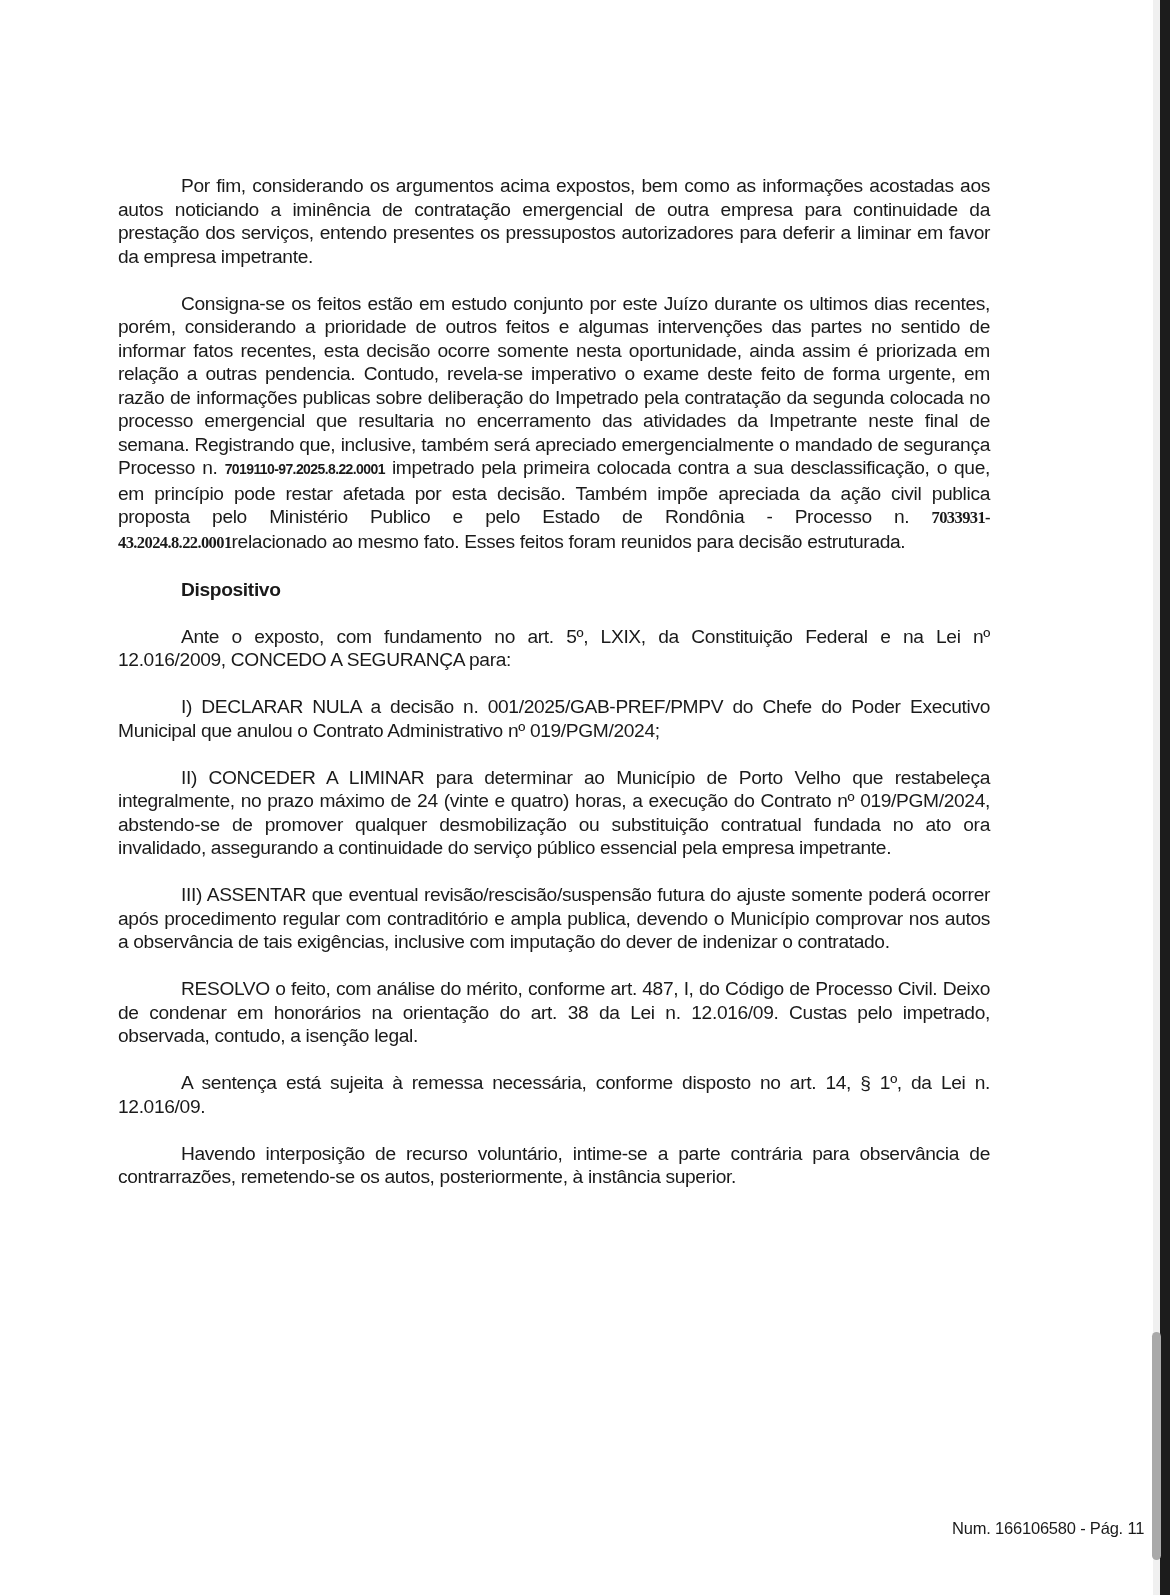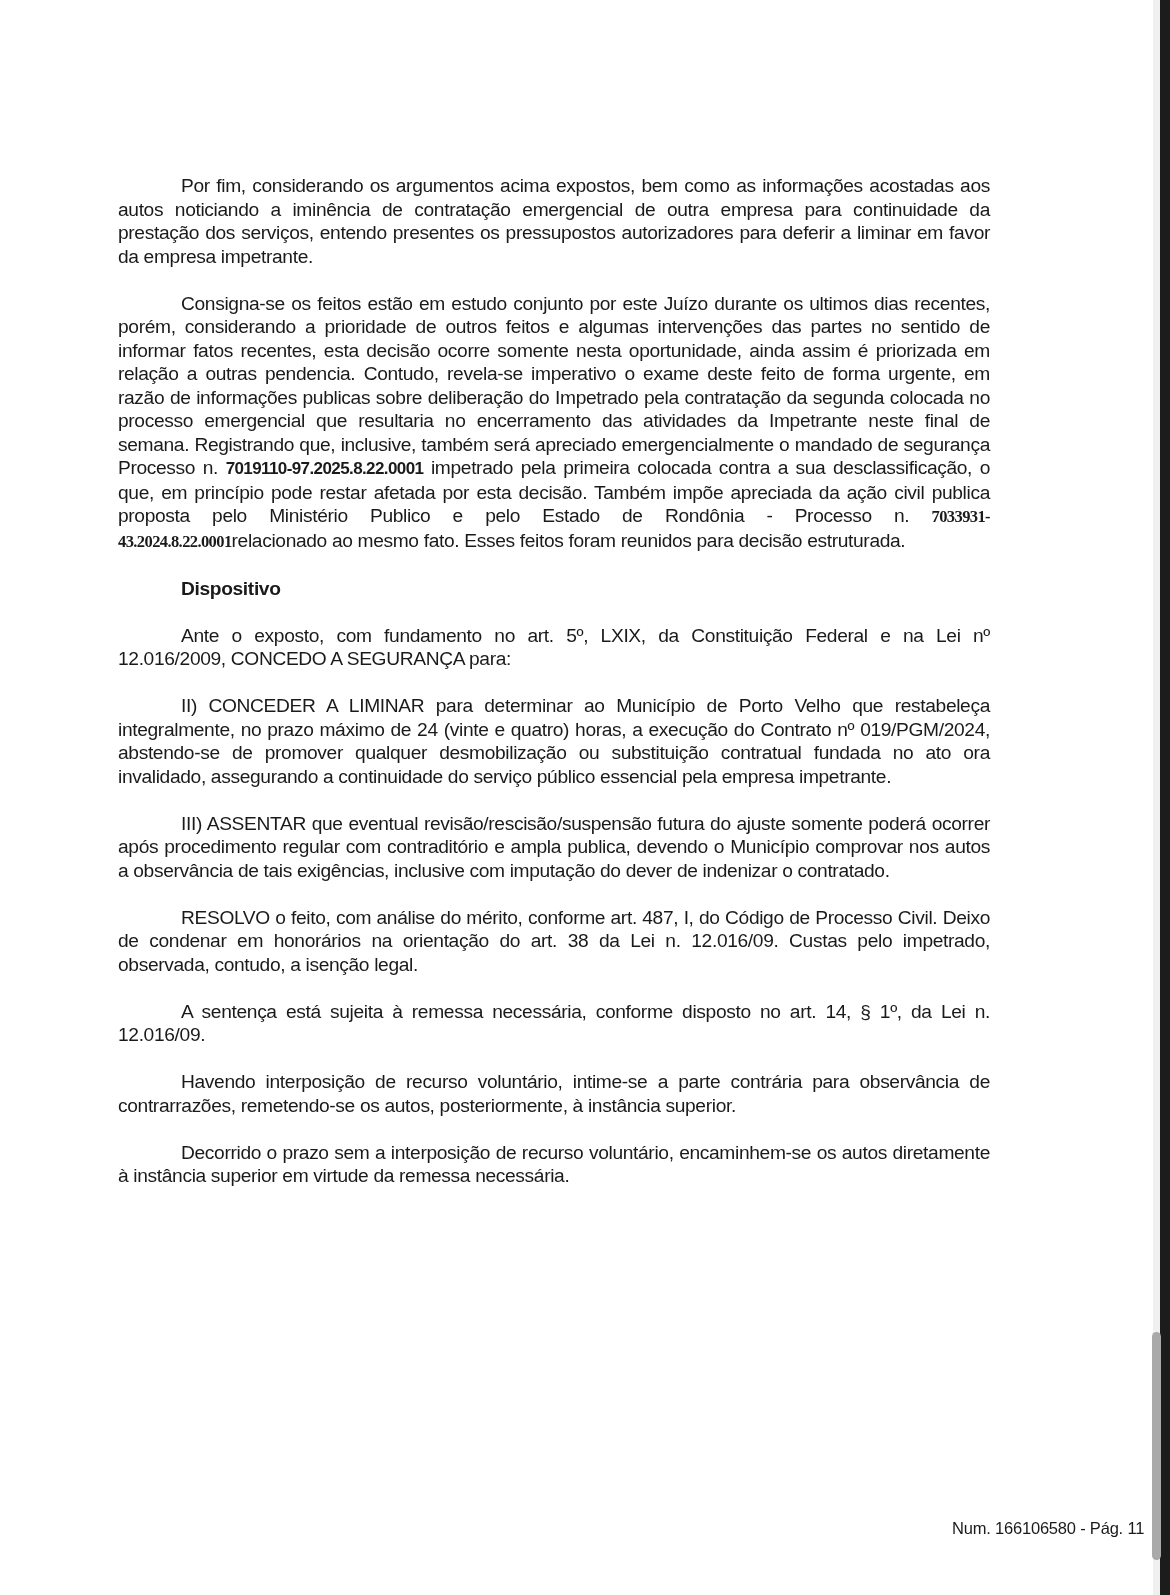--- a/index.html
+++ b/index.html
@@ -33,21 +33,21 @@
     line-height: 23.5px;
     letter-spacing: -0.35px;
     margin-top: 24px;
   }
   .para {
     text-align: justify;
     text-indent: 63px;
     margin: 0 0 23.5px 0;
   }
   .para .num-bold {
-    font-weight: bold; font-size: 17px; letter-spacing: -0.6px;
+    font-weight: bold; font-size: 14px; letter-spacing: -0.6px;
   }
   .para .num-serif {
     font-family: "Liberation Serif", serif; font-weight: bold; font-size: 16.5px; letter-spacing: -0.6px;
   }
   .heading {
     font-weight: bold; padding-left: 63px; margin: 0 0 23.5px 0;
   }
   .footer {
     position: absolute; top: 1519px; left: 952px;
     font-size: 16.5px; color: #1a1a1a; letter-spacing: -0.2px;
@@ -59,26 +59,26 @@
 
 <div class="page">
   <div class="content">
     <p class="para">Por fim, considerando os argumentos acima expostos, bem como as informações acostadas aos autos noticiando a iminência de contratação emergencial de outra empresa para continuidade da prestação dos serviços, entendo presentes os pressupostos autorizadores para deferir a liminar em favor da empresa impetrante.</p>
 
     <p class="para"><span>Consigna-se os feitos estão em estudo conjunto por este Juízo durante os ultimos dias recentes, porém, considerando a prioridade de outros feitos e algumas intervenções das partes no sentido de informar fatos recentes, esta decisão ocorre somente nesta oportunidade, ainda assim é priorizada em relação a outras pendencia. Contudo, revela-se imperativo o exame deste feito de forma urgente, em razão de informações publicas sobre deliberação do Impetrado pela contratação da segunda colocada no processo emergencial que resultaria no encerramento das atividades da Impetrante neste final de semana. Registrando que, inclusive, também será apreciado emergencialmente o mandado de segurança Processo n. </span><span class="num-bold">7019110-97.2025.8.22.0001</span><span> impetrado pela primeira colocada contra a sua desclassificação, o que, em princípio pode restar afetada por esta decisão. Também impõe apreciada da ação civil publica proposta pelo Ministério Publico e pelo Estado de Rondônia - Processo n. </span><span class="num-serif">7033931-43.2024.8.22.0001</span><span>relacionado ao mesmo fato. Esses feitos foram reunidos para decisão estruturada.</span></p>
 
     <p class="heading">Dispositivo</p>
 
     <p class="para">Ante o exposto, com fundamento no art. 5º, LXIX, da Constituição Federal e na Lei nº 12.016/2009, CONCEDO A SEGURANÇA para:</p>
+    <p class="para">I) DECLARAR NULA a decisão n. 001/2025/GAB-PREF/PMPV do Chefe do Poder Executivo Municipal que anulou o Contrato Administrativo nº 019/PGM/2024;</p>
     <p class="para">II) CONCEDER A LIMINAR para determinar ao Município de Porto Velho que restabeleça integralmente, no prazo máximo de 24 (vinte e quatro) horas, a execução do Contrato nº 019/PGM/2024, abstendo-se de promover qualquer desmobilização ou substituição contratual fundada no ato ora invalidado, assegurando a continuidade do serviço público essencial pela empresa impetrante.</p>
     <p class="para">III) ASSENTAR que eventual revisão/rescisão/suspensão futura do ajuste somente poderá ocorrer após procedimento regular com contraditório e ampla publica, devendo o Município comprovar nos autos a observância de tais exigências, inclusive com imputação do dever de indenizar o contratado.</p>
     <p class="para">RESOLVO o feito, com análise do mérito, conforme art. 487, I, do Código de Processo Civil. Deixo de condenar em honorários na orientação do art. 38 da Lei n. 12.016/09. Custas pelo impetrado, observada, contudo, a isenção legal.</p>
     <p class="para">A sentença está sujeita à remessa necessária, conforme disposto no art. 14, § 1º, da Lei n. 12.016/09.</p>
     <p class="para">Havendo interposição de recurso voluntário, intime-se a parte contrária para observância de contrarrazões, remetendo-se os autos, posteriormente, à instância superior.</p>
-    <p class="para">Decorrido o prazo sem a interposição de recurso voluntário, encaminhem-se os autos diretamente à instância superior em virtude da remessa necessária.</p>
   </div>
 
   <div class="footer">Num. 166106580 - Pág. 11</div>
 </div>
 
 <div class="edge"></div>
 <div class="dark-strip"></div>
 <div class="scrollbar-thumb"></div>
 
 </body></html>

